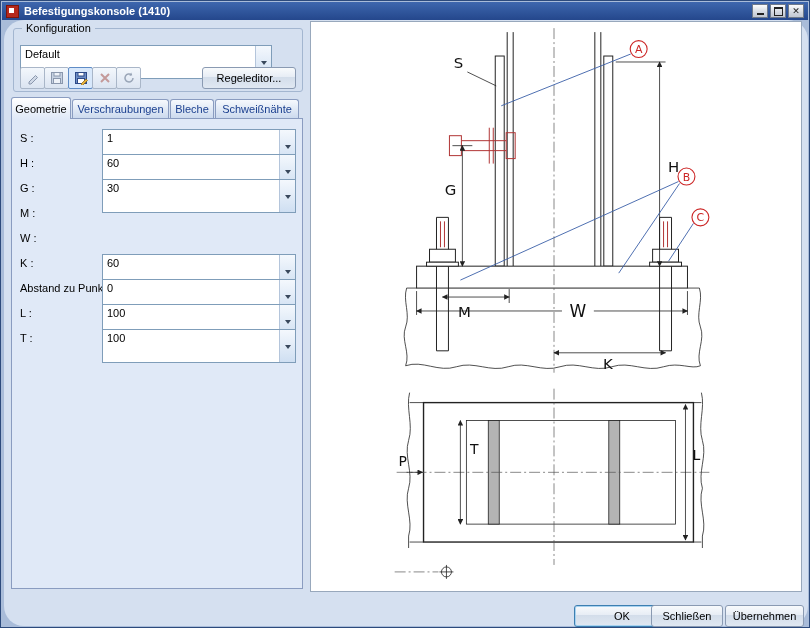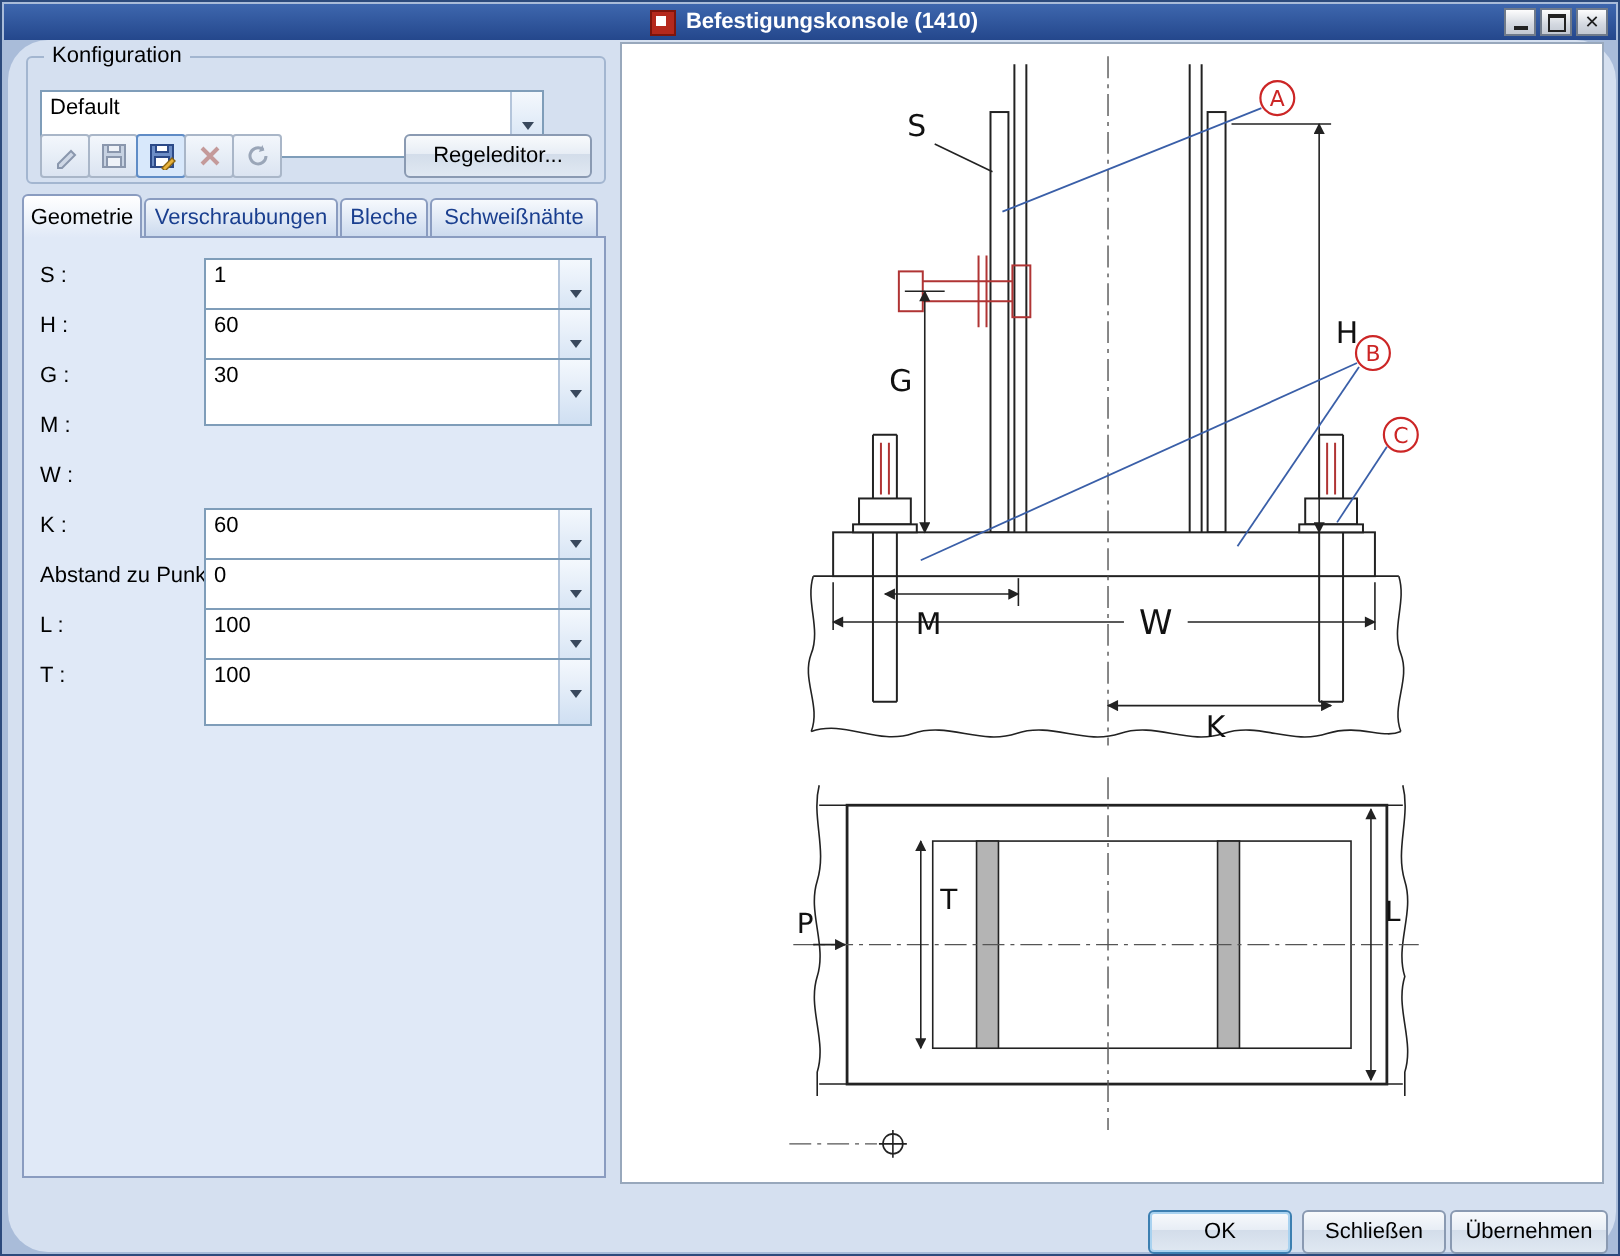--- a/index.html
+++ b/index.html
@@ -1,18 +1,18 @@
 <!DOCTYPE html>
 <html><head>
 <meta charset="utf-8">
 <style>
   html,body{margin:0;padding:0;}
   body{width:810px;height:628px;font-family:"Liberation Sans","DejaVu Sans",sans-serif;font-size:11px;color:#000;background:#fff;}
   .window{position:absolute;left:0;top:0;width:810px;height:628px;background:#a9bcd9;border:1px solid #2c4a7c;box-sizing:border-box;}
-  .titlebar{position:absolute;left:1px;top:1px;right:1px;height:18px;background:linear-gradient(#3e67ae,#24478c);display:flex;align-items:center;cursor:default;justify-content:center;}
+  .titlebar{position:absolute;left:1px;top:1px;right:1px;height:18px;background:linear-gradient(#3e67ae,#24478c);display:flex;align-items:center;cursor:default;}
   .titlebar .app-icon{width:13px;height:13px;margin:0 5px 0 4px;background:#b5291d;border:1px solid #7e150c;box-sizing:border-box;position:relative;}
   .titlebar .app-icon::after{content:"";position:absolute;left:2px;top:2px;width:5px;height:5px;background:#fff;}
   .title-text{color:#fff;font-weight:bold;font-size:11px;}
   .controls{position:absolute;right:4px;top:2px;display:flex;gap:2px;}
   .wc{width:16px;height:14px;background:linear-gradient(#fdfdfd,#d3d8e0 60%,#c2c8d2);border:1px solid #6f7a8a;box-sizing:border-box;display:flex;align-items:center;justify-content:center;font-size:9px;color:#1c1c1c;cursor:default;}
   .glyph-min{display:block;width:7px;height:0;border-bottom:2px solid #222;margin-top:6px;}
   .glyph-max{display:block;width:7px;height:6px;border:1px solid #222;border-top-width:2px;}
   .body{position:absolute;left:3px;top:19px;width:804px;height:606px;background:#d5e0f0;border-radius:20px;}
 
   
@@ -47,21 +47,21 @@
   .leader{stroke:#3a5fa8;stroke-width:0.9;}
   .co{stroke:#cc2626;fill:#fff;stroke-width:1.1;}
   .cot{fill:#cc2626;font-size:11px;text-anchor:middle;}
   .lbl{fill:#111;font-size:15px;text-anchor:middle;}
   .lblbig{fill:#111;font-size:17px;text-anchor:middle;}
   .lblsm{fill:#111;font-size:14px;text-anchor:middle;}
   .strip{fill:#b4b4b4;stroke:#222;stroke-width:0.8;}
 
   
   .footer-btn{position:absolute;top:585px;height:20px;font-size:11px;}
-  .footer-btn.default{border:1px solid #3c7fb1;box-shadow:0 0 0 1px #a8d2f0 inset;}
+  .footer-btn.default{border:1px solid #3c7fb1;box-shadow:0 0 0 1px #a8d2f0 inset;padding-left:12px;}
 </style>
 </head>
 <body>
 
 <div class="window">
   <div class="titlebar">
     <span class="app-icon"></span>
     <span class="title-text">Befestigungskonsole (1410)</span>
     <span class="controls">
       <span class="wc">

